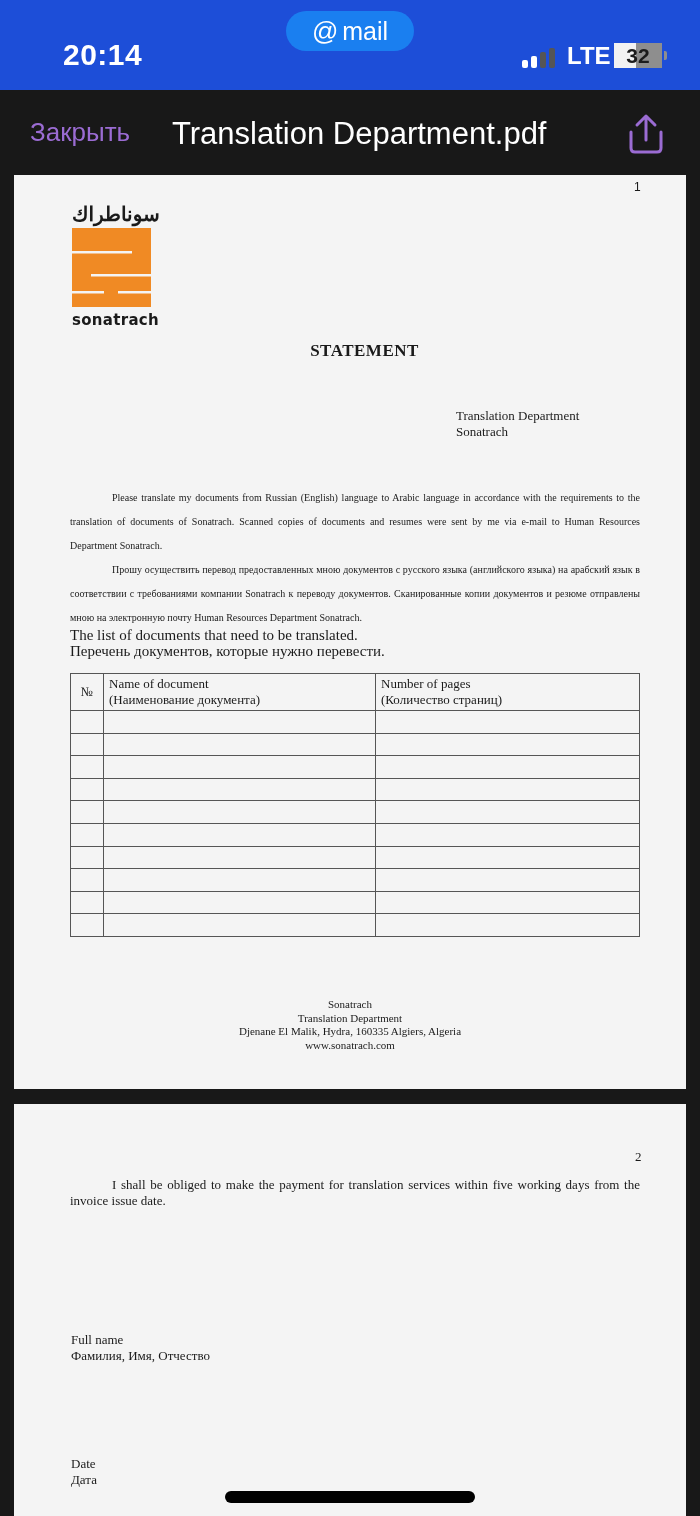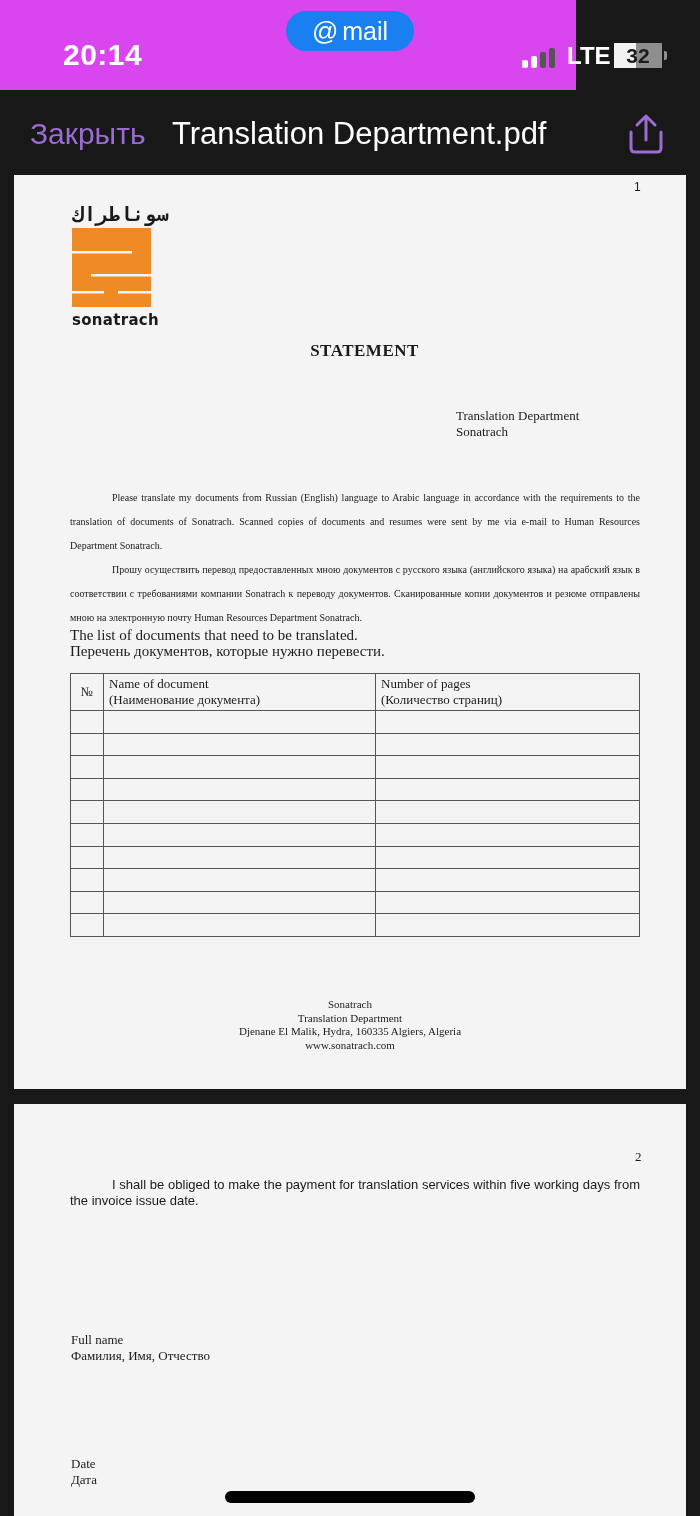--- a/index.html
+++ b/index.html
@@ -1,65 +1,65 @@
 <!DOCTYPE html>
 <html><head>
 <meta charset="utf-8">
 <style>
   * { box-sizing: border-box; margin: 0; padding: 0; }
   html, body { width: 700px; height: 1516px; overflow: hidden; background: #181818; }
   body { position: relative; font-family: "Liberation Sans", sans-serif; }
 
   
-  .status-bar { position: absolute; left: 0; top: 0; width: 576px; height: 90px; background: #d946ef; }
+  .status-bar { position: absolute; left: 0; top: 0; width: 700px; height: 90px; background: #1d4ed8; }
   .time { position: absolute; left: 63px; top: 38px; color: #fff; font-size: 30px; font-weight: 600; font-family: "Liberation Sans", sans-serif; letter-spacing: 0.5px; }
   .mail-pill { position: absolute; left: 286px; top: 11px; width: 128px; height: 40px; background: #1a7ff0; border-radius: 20px; color: #fff; font-size: 25px; display: flex; align-items: center; justify-content: center; gap: 4px; }
   .mail-pill .at { font-size: 26px; }
   .signal { position: absolute; left: 522px; top: 46px; width: 40px; height: 22px; }
   .signal span { position: absolute; bottom: 0; width: 6px; border-radius: 2px; }
   .lte { position: absolute; left: 567px; top: 42px; color: #fff; font-size: 24px; font-weight: 600; }
   .battery { position: absolute; left: 614px; top: 43px; width: 48px; height: 25px; border-radius: 0; background: linear-gradient(to right, #f2f2f2 0 45%, #8e8e8e 45% 100%); color: #1c1c1c; font-size: 21px; font-weight: 700; display: flex; align-items: center; justify-content: center; }
   .battery-tip { position: absolute; left: 664px; top: 51px; width: 3px; height: 9px; background: #8e8e8e; border-radius: 0 2px 2px 0; }
 
   
   .nav-bar { position: absolute; left: 0; top: 90px; width: 700px; height: 85px; background: #181818; }
-  .close-btn { position: absolute; left: 30px; top: 27px; color: #9b6cd3; font-size: 30px; }
+  .close-btn { position: absolute; left: 30px; top: 27px; color: #9b6cd3; font-size: 26px; }
   .doc-title { position: absolute; left: 172px; top: 26px; color: #fff; font-size: 31px; font-weight: 500; }
   .share-btn { position: absolute; left: 626px; top: 22px; width: 40px; height: 44px; }
 
   
   .page { position: absolute; left: 14px; width: 672px; background: #f4f4f4; font-family: "Liberation Serif", serif; color: #1a1a1a; }
   .page1 { top: 175px; height: 914px; }
   .page2 { top: 1104px; height: 412px; }
   .page-num { position: absolute; font-size: 12px; font-family: "Liberation Sans", sans-serif; }
   .page1 .page-num { left: 620px; top: 5px; }
   .page2 .page-num { left: 621px; top: 45px; font-family: "Liberation Serif", serif; font-size: 13px; }
 
-  .logo-arabic { position: absolute; left: 58px; top: 27px; font-size: 20px; font-weight: 700; font-family: Liberation Mono, monospace; color: #1a1a1a; direction: rtl; }
+  .logo-arabic { position: absolute; left: 58px; top: 27px; font-size: 20px; font-weight: 700; font-family: Liberation Serif, serif; color: #1a1a1a; direction: rtl; }
   .logo-mark { position: absolute; left: 58px; top: 53px; width: 79px; height: 79px; }
   .logo-text { position: absolute; left: 58px; top: 136px; font-size: 15px; font-weight: 700; font-family: "DejaVu Sans", sans-serif; color: #1a1a1a; letter-spacing: 0.3px; }
 
   .statement { position: absolute; left: 0; width: 672px; top: 166px; text-align: center; font-size: 17px; font-weight: 700; letter-spacing: 0.5px; padding-left: 29px; }
   .addressee { position: absolute; left: 442px; top: 233px; font-size: 13px; line-height: 16px; }
 
   .para { position: absolute; left: 56px; width: 570px; font-size: 10px; line-height: 24px; text-align: justify; }
   .para p { text-indent: 42px; }
   .para1 { top: 311px; }
   .list-intro { position: absolute; left: 56px; top: 452px; font-size: 15px; line-height: 16px; }
 
   table.docs { position: absolute; left: 56px; top: 498px; width: 570px; border-collapse: collapse; font-size: 13px; }
   table.docs th, table.docs td { border: 1px solid #555; font-weight: normal; text-align: left; vertical-align: top; }
   table.docs th { height: 37px; padding: 2px 5px; line-height: 15.5px; }
   table.docs td { height: 22.6px; }
   table.docs .c1 { width: 33px; text-align: center; vertical-align: middle; }
   table.docs .c2 { width: 272px; }
 
   .footer-addr { position: absolute; left: 0; width: 672px; top: 823px; text-align: center; font-size: 11px; line-height: 13.5px; }
 
-  .para2 { top: 73px; font-family: Liberation Sans, sans-serif; font-size: 13px; line-height: 16px; }
+  .para2 { top: 73px; font-family: Liberation Serif, serif; font-size: 13px; line-height: 16px; }
   .sig-label { position: absolute; left: 57px; font-size: 13px; line-height: 16px; }
   .full-name { top: 228px; }
   .date-label { top: 352px; }
 
   .home-indicator { position: absolute; left: 225px; top: 1491px; width: 250px; height: 12px; border-radius: 6px; background: #000; }
 </style>
 </head>
 <body>
 
 <div class="status-bar">

